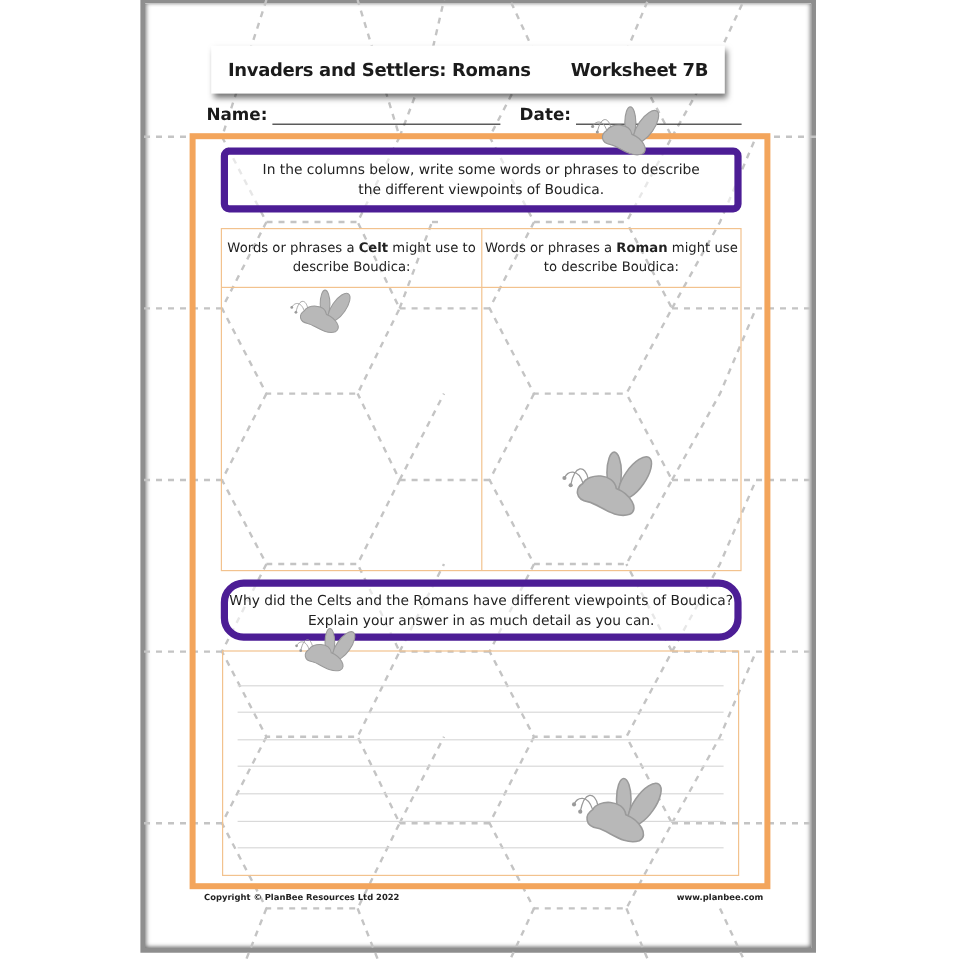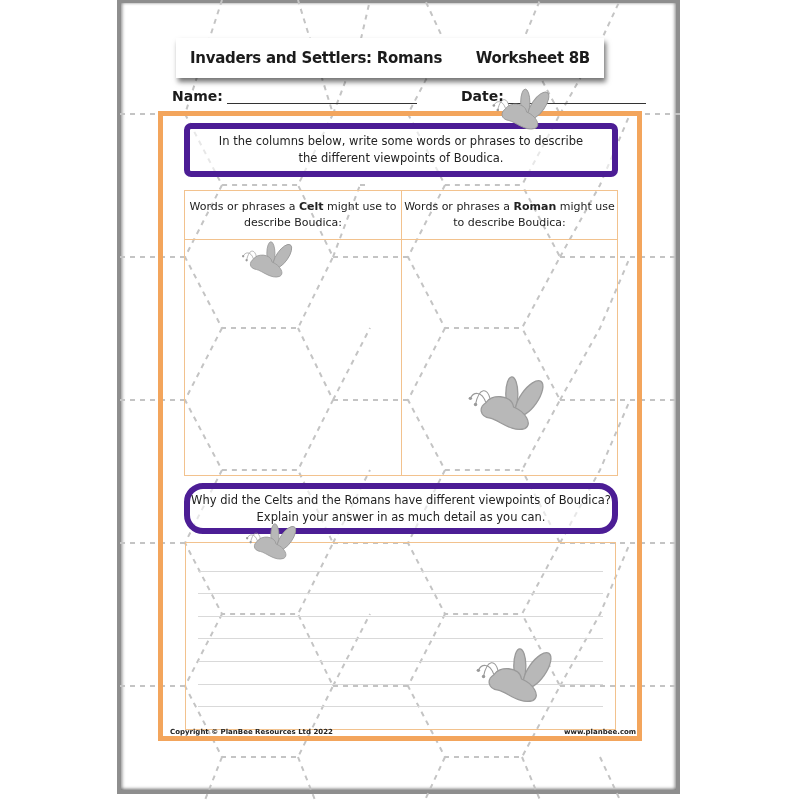--- a/index.html
+++ b/index.html
@@ -26,21 +26,21 @@
          display:flex; flex-direction:column; align-items:center; justify-content:center; text-align:center; }
   .box p { margin:0; font-family:"DejaVu Sans", sans-serif; font-size:11.5px; color:#222; line-height:17px; }
   .table { position:absolute; left:184px; top:190px; width:434px; height:286px; border:1.5px solid #f2c28e; box-sizing:border-box; }
   .table .col-divider { position:absolute; left:216px; top:0; bottom:0; border-left:1.5px solid #f2c28e; }
   .table .row-divider { position:absolute; left:0; right:0; top:48px; border-top:1.5px solid #f2c28e; }
   .th { position:absolute; top:0; height:48px; display:flex; align-items:center; justify-content:center; text-align:center;
         font-family:"DejaVu Sans", sans-serif; font-size:11px; color:#222; line-height:16px; }
   .th b { font-weight:bold;margin-top:36px; }
   .write-box { position:absolute; left:185px; top:542px; width:431px; height:188px; border:1.5px solid #f2c28e; box-sizing:border-box; }
   .write-line { position:absolute; left:12px; right:12px; border-top:1px solid #d9d9d9; }
-  .footer { position:absolute; top:728px; font-family:"DejaVu Sans", sans-serif; font-weight:bold; font-size:7px; color:#222; }
+  .footer { position:absolute; top:744px; font-family:"DejaVu Sans", sans-serif; font-weight:bold; font-size:7px; color:#222; }
   .bee { position:absolute; }
 </style>
 </head>
 <body>
 
 <div class="page"></div>
 
 <svg class="honeycomb" viewBox="0 0 800 800">
   <g fill="none" stroke="#c4c4c4" stroke-width="2" stroke-dasharray="5,5">
 
@@ -89,28 +89,28 @@
     <polyline points="560,543 600,470 630,400"></polyline>
     <polyline points="560,686 600,614 630,543"></polyline>
     <polyline points="600,757 620,800"></polyline>
     <polyline points="360,43 445,43"></polyline>
     <polyline points="360,185 370,185"></polyline>
   </g>
 </svg>
 
 <div class="title-card">
   <span>Invaders and Settlers: Romans</span>
-  <span>Worksheet 8B</span>
+  <span>Worksheet 7B</span>
 </div>
 
 <div class="field-row" style="left:172px;">
   <span class="field-label">Name:</span>
   <span class="field-line" style="width:190px;"></span>
 </div>
-<div class="field-row" style="left:461px;align-items:flex-end;">
+<div class="field-row" style="left:433px;align-items:flex-end;">
   <span class="field-label">Date:</span>
   <span class="field-line" style="width:138px;"></span>
 </div>
 
 <div class="frame"></div>
 
 <div class="box" style="left:184px; top:123px; width:434px; height:54px;">
   <p>In the columns below, write some words or phrases to describe</p>
   <p>the different viewpoints of Boudica.</p>
 </div>

